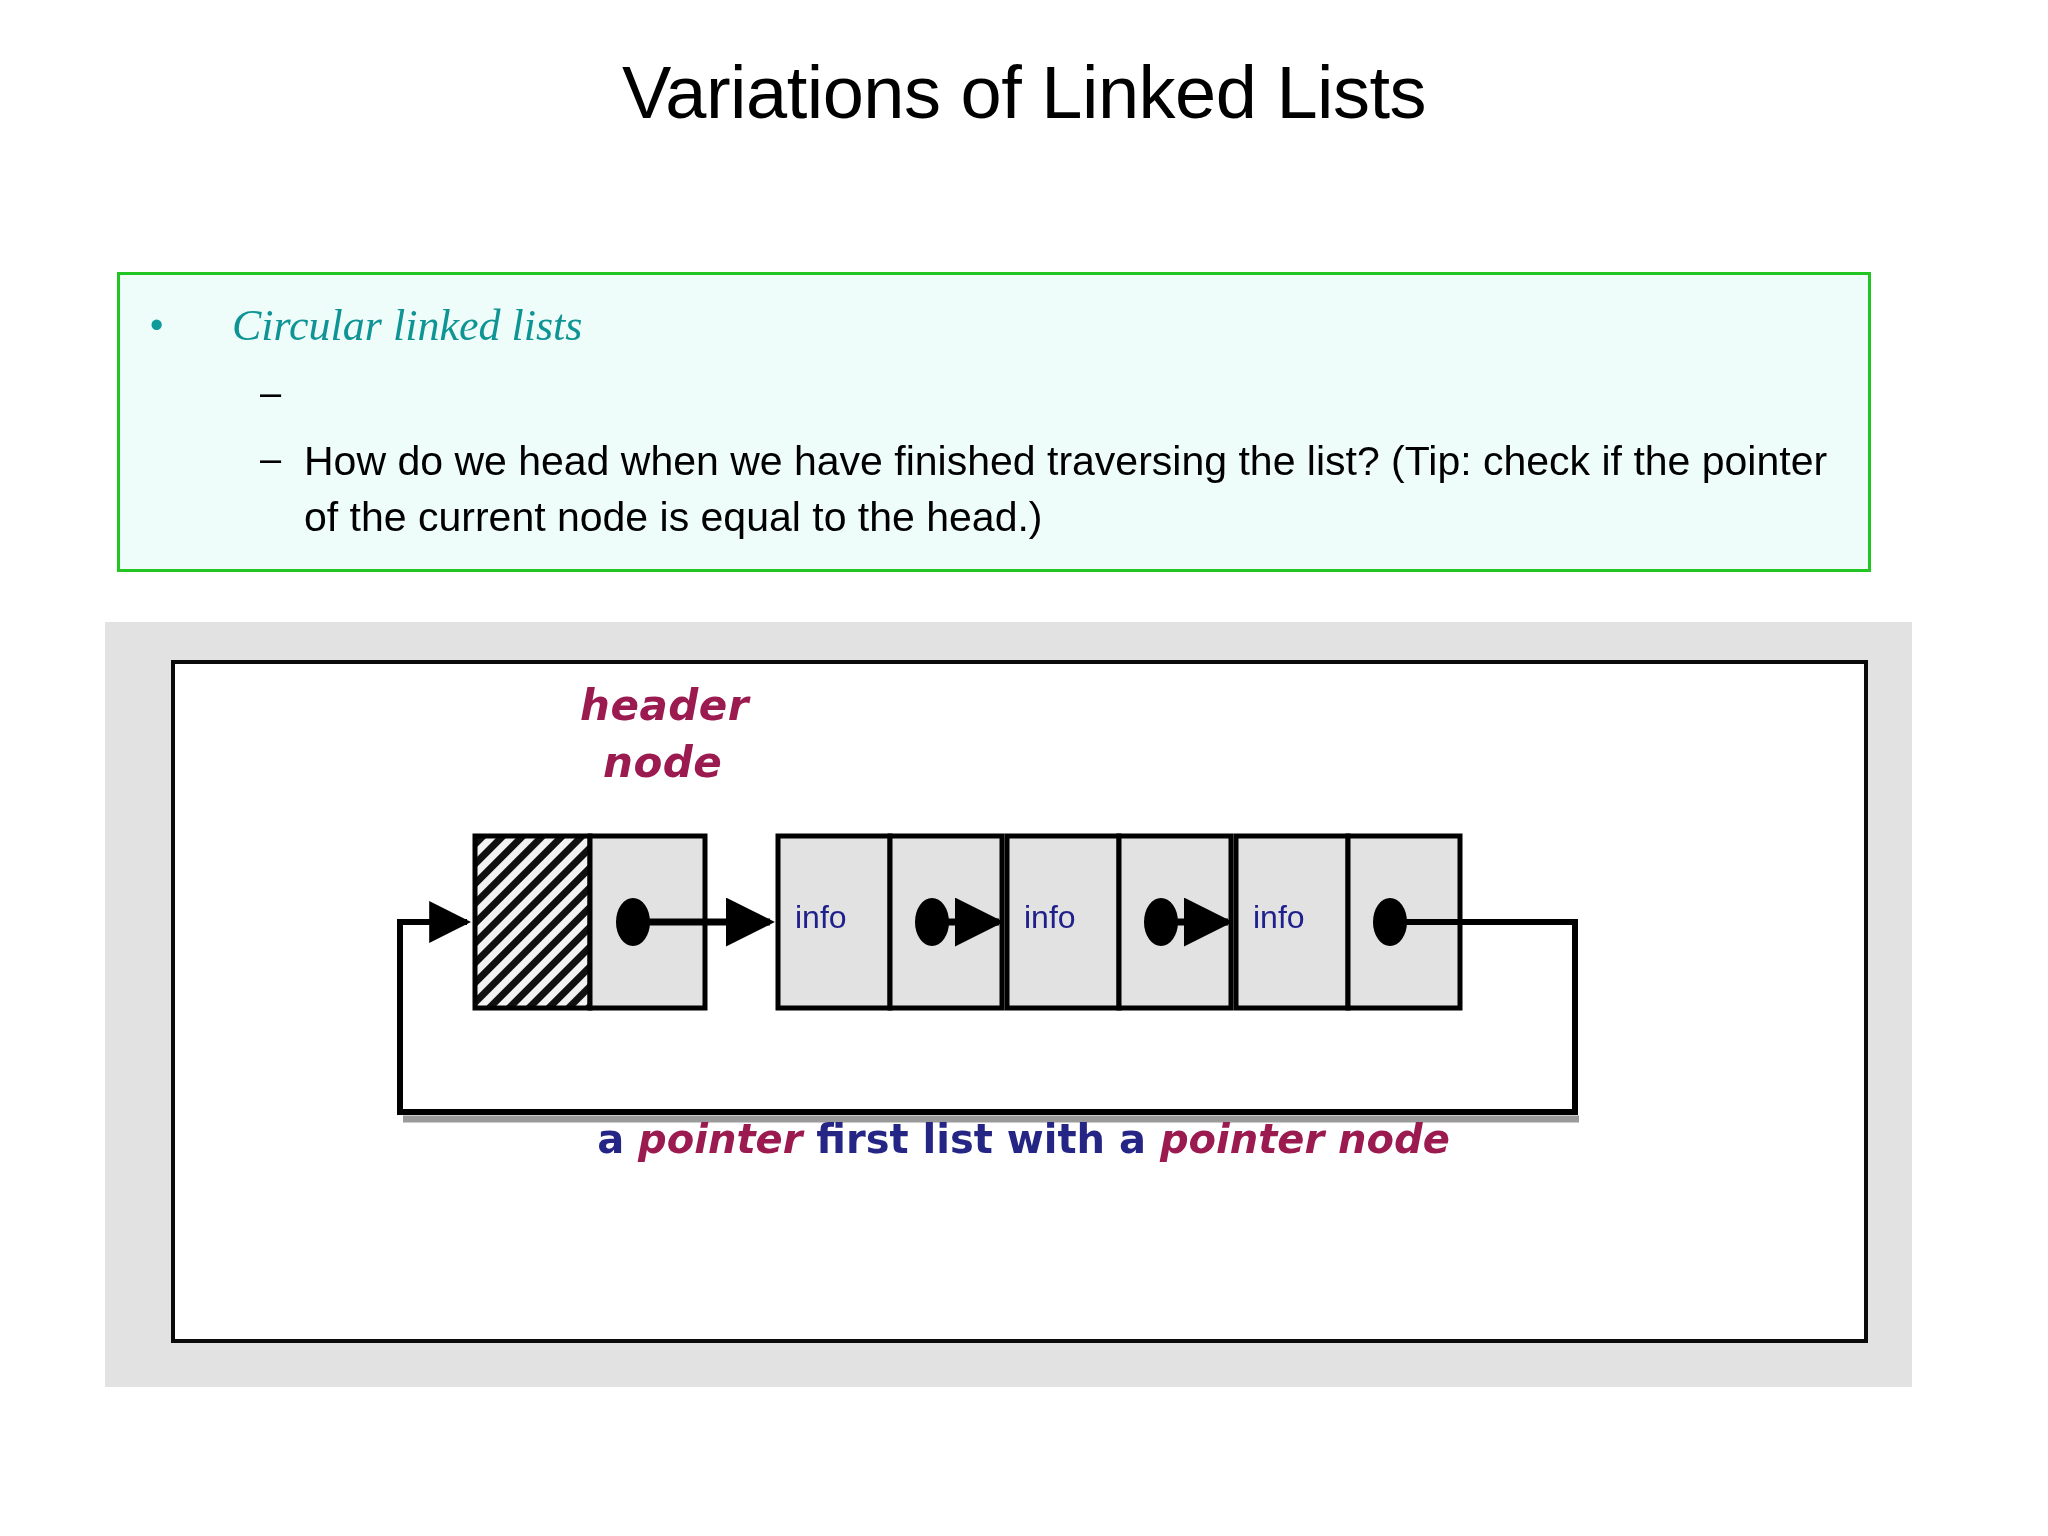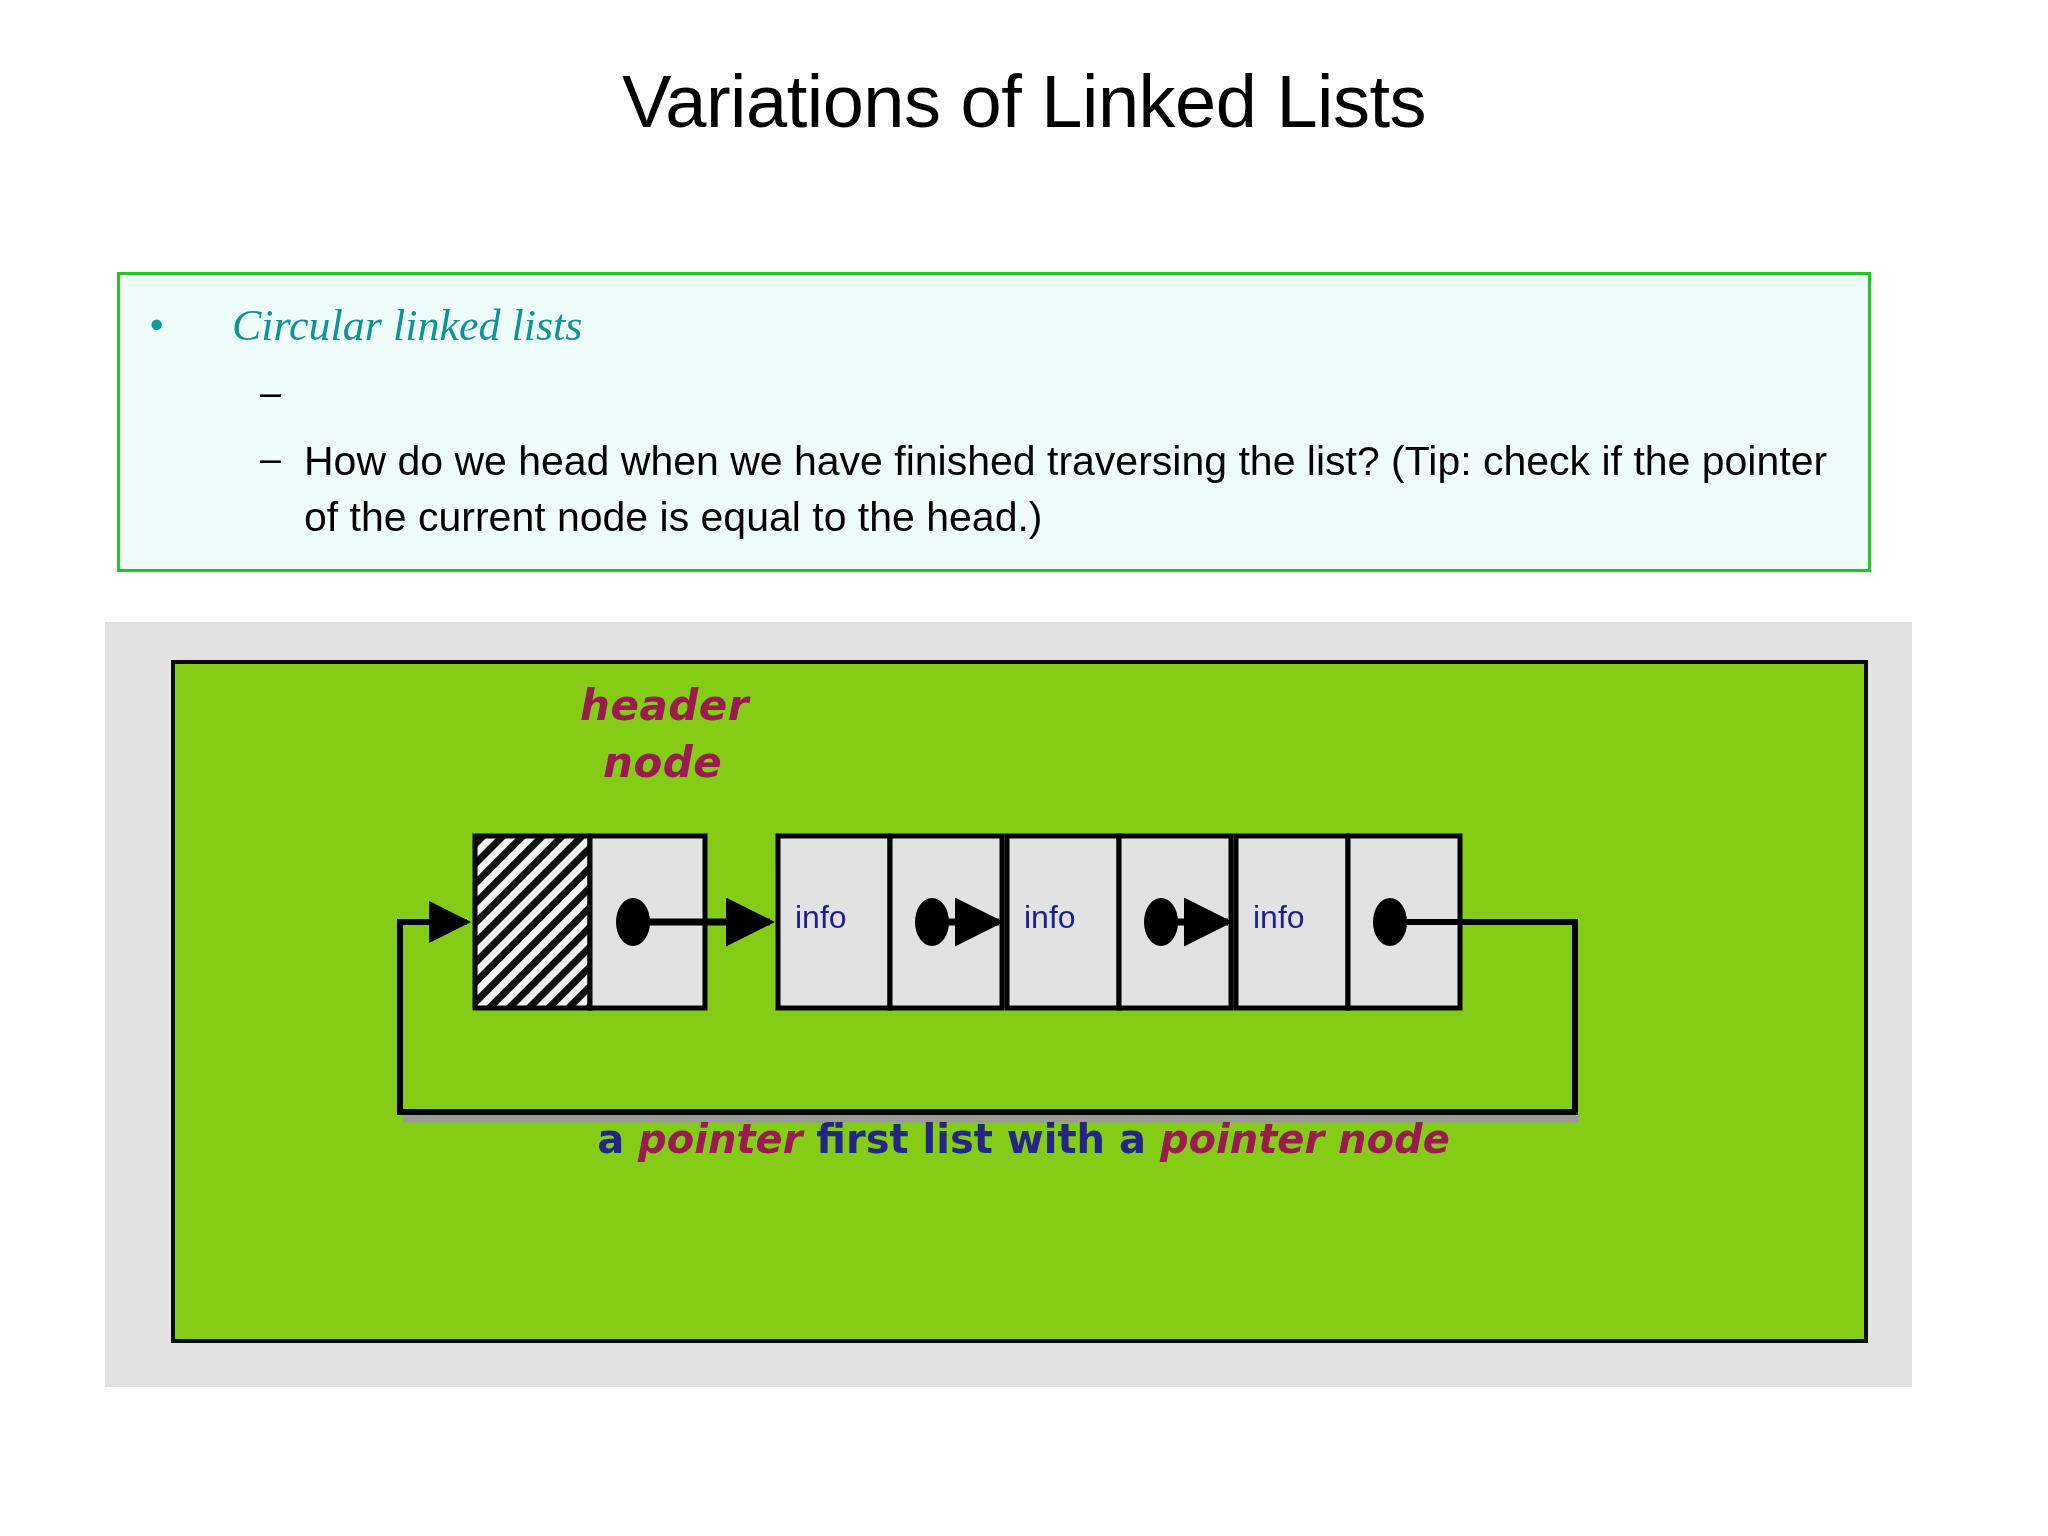--- a/index.html
+++ b/index.html
@@ -22,21 +22,20 @@
     left: 0;
     top: 52px;
     width: 2048px;
     text-align: center;
     font-size: 74px;
     font-weight: 400;
     color: #000000;
     letter-spacing: -0.5px;
     line-height: 1.1;
     white-space: nowrap;
-    margin-top: 9px;
   }
 
   
   #bullet-box {
     position: absolute;
     left: 117px;
     top: 272px;
     width: 1754px;
     height: 300px;
     background: #EFFDFA;
@@ -106,21 +105,21 @@
     background: #E2E2E2;
   }
   #figure-frame {
     position: absolute;
     left: 66px;
     top: 38px;
     width: 1697px;
     height: 683px;
     border: 4px solid #0A0A0A;
     box-sizing: border-box;
-    background: #84cc16;
+    background: #ffffff;
   }
 
   
   #diagram-stage {
     position: absolute;
     left: 0;
     top: 0;
     width: 100%;
     height: 100%;
   }

